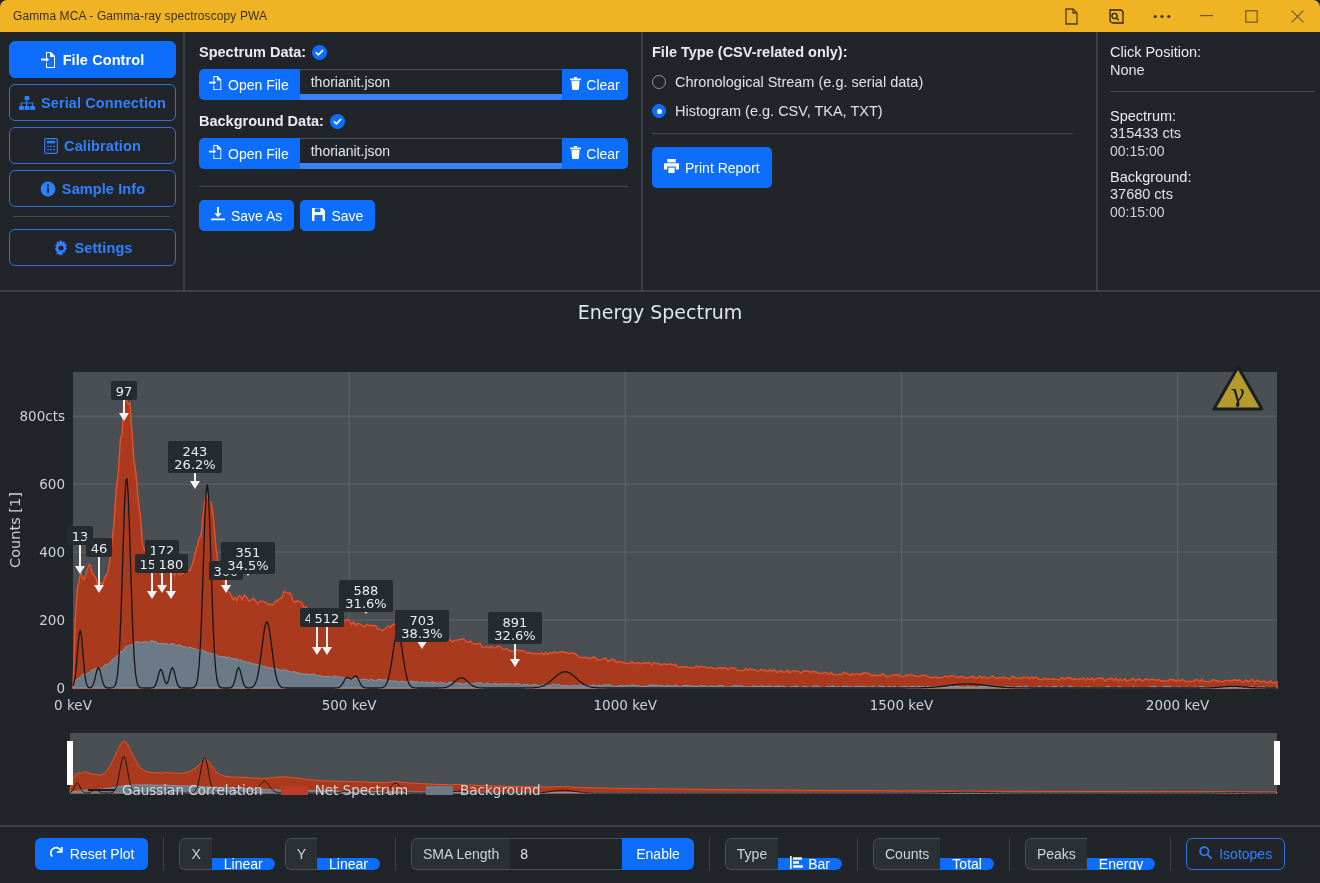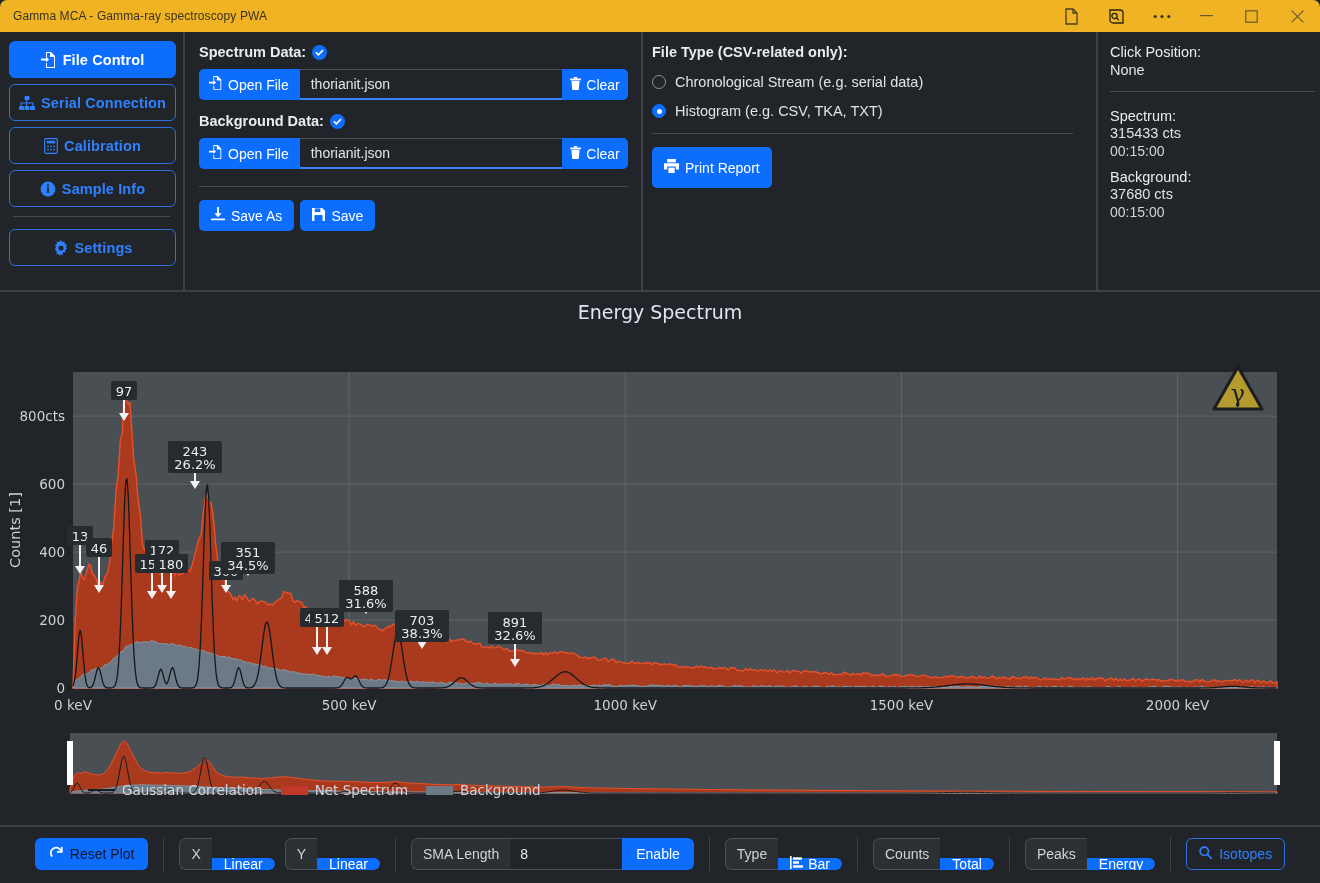--- a/index.html
+++ b/index.html
@@ -61,21 +61,21 @@
     display: flex; height: 31px; margin-bottom: 13px; width: 429px;
     border-radius: 5px; overflow: hidden;
   }
   .openbtn {
     background: #0d6efd; color: #fff; font-size: 14px;
     display: flex; align-items: center; gap: 5px; padding: 0 11px 0 10px;
     white-space: nowrap;
   }
   .fname {
     flex: 1; background: #212529; border-top: 1px solid #495057;
-    border-bottom: 2px solid #3b82f6;
+    border-bottom: 6px solid #3b82f6;
     color: #e3e6e8; font-size: 14px; display: flex; align-items: center; padding-left: 11px;
   }
   .clearbtn {
     background: #0d6efd; color: #fff; font-size: 14px; width: 66px;
     display: flex; align-items: center; justify-content: center; gap: 5px;
   }
   .hr-soft { height: 1px; background: #454b51; margin: 17px 0 13px 0; width: 429px; }
   .savewrap { display: flex; gap: 6px; }
   .savebtn {
     background: #0d6efd; color: #fff; font-size: 14px; height: 31px;
@@ -118,21 +118,21 @@
     background:#2b3035; color:#cfd4d8; font-size:14px; display:flex; align-items:center;
     padding: 0 11px; border:1px solid #495057; border-right:none;
     border-top-left-radius:6px; border-bottom-left-radius:6px;
   }
   .pill .val {
     background:#0d6efd; color:#fff; font-size:14px; font-weight:500; display:flex;
     align-items:center; gap:5px; padding: 0 12px;
     border-top-right-radius:6px; border-bottom-right-radius:6px;margin-top:20px;
   }
   .btn-blue {
-    background:#0d6efd; color:#0f172a; font-size:14px; height:32px; border-radius:6px;
+    background:#0d6efd; color:#ffffff; font-size:14px; height:32px; border-radius:6px;
     display:flex; align-items:center; gap:7px; padding: 0 14px;
   }
   .btn-outline {
     background:transparent; color:#2f80ff; font-size:14px; height:32px; border-radius:6px;
     border:1px solid #2f6fd8; display:flex; align-items:center; gap:7px; padding: 0 12px;
   }
   .sma { display:flex; height:32px; border-radius:6px; overflow:hidden; }
   .sma .lab { background:#2b3035; color:#cfd4d8; font-size:14px; display:flex; align-items:center;
               padding:0 11px; border:1px solid #495057; border-right:none;
               border-top-left-radius:6px; border-bottom-left-radius:6px;}

